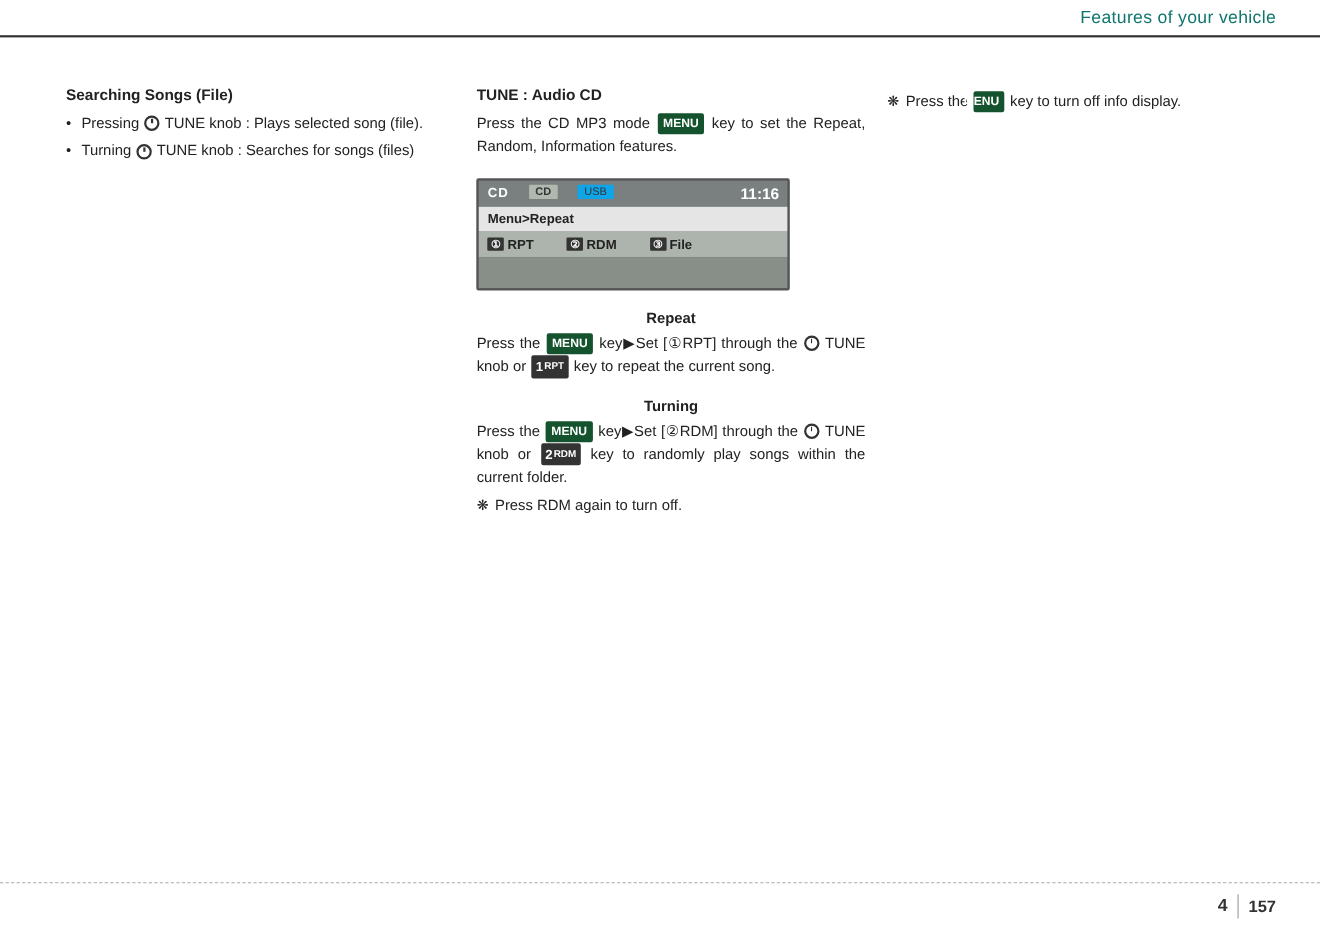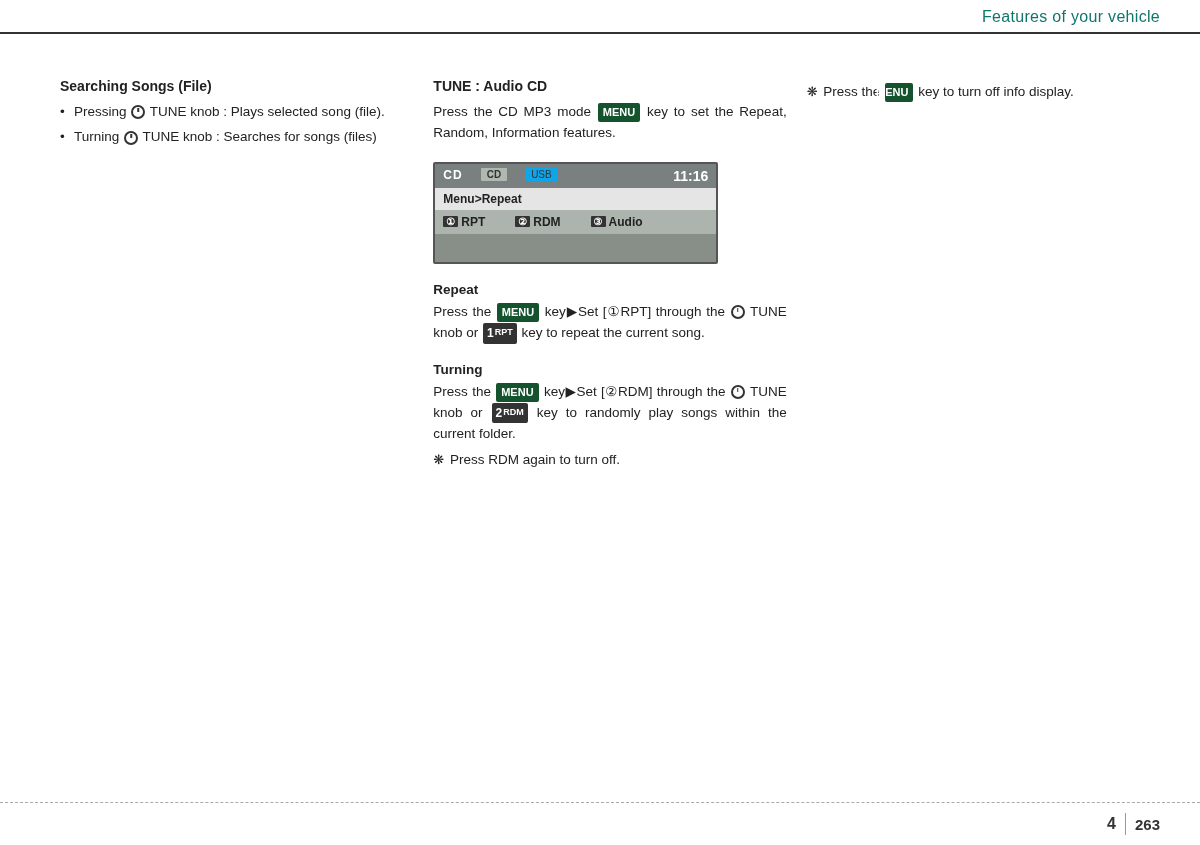--- a/index.html
+++ b/index.html
@@ -259,20 +259,21 @@
     .footer-page-sub {
       font-size: 15px;
       font-weight: bold;
     }
 
     .subsection-title {
       font-weight: bold;
       font-size: 13.5px;
       margin-bottom: 5px;
       display: block;
+      text-align: center;
     }
   </style>
 </head>
 <body>
 
 <div class="header">
   <span class="header-title">Features of your vehicle</span>
 </div>
 
 <div class="content">
@@ -313,21 +314,21 @@
         <div class="cd-btn">
           <span class="cd-btn-num">①</span>
           <span>RPT</span>
         </div>
         <div class="cd-btn">
           <span class="cd-btn-num">②</span>
           <span>RDM</span>
         </div>
         <div class="cd-btn">
           <span class="cd-btn-num">③</span>
-          <span>Audio</span>
+          <span>File</span>
         </div>
       </div>
       <div class="cd-screen-bottom"></div>
     </div>
 
     <div class="section-block">
       <span class="subsection-title">Repeat</span>
       <p class="para">
         Press the <span class="badge-menu">MENU</span> key▶Set [<span>①</span>RPT] through the <span class="tune-knob"></span> TUNE knob or <span class="badge-num">
             <span class="num-big">1</span>
@@ -355,15 +356,15 @@
       <span class="note-sym">❋</span> Press the <span class="badge-menu">MENU</span> key to turn off info display.
     </p>
   </div>
 
 </div>
 
 <div class="footer">
   <div class="footer-page">
     <span class="footer-page-num">4</span>
     <div class="footer-divider"></div>
-    <span class="footer-page-sub">263</span>
+    <span class="footer-page-sub">157</span>
   </div>
 </div>
 
 </body></html>

